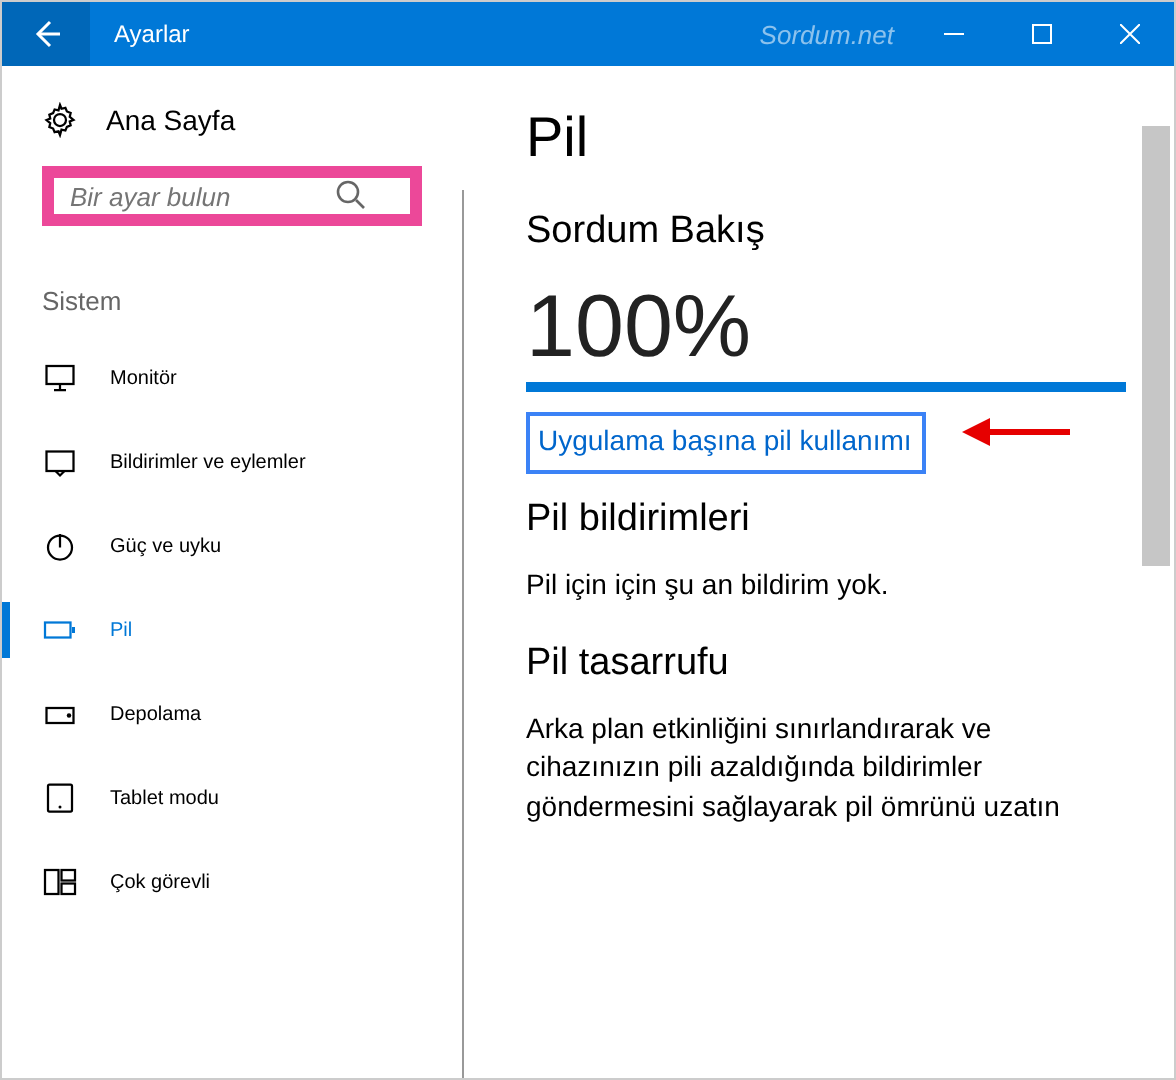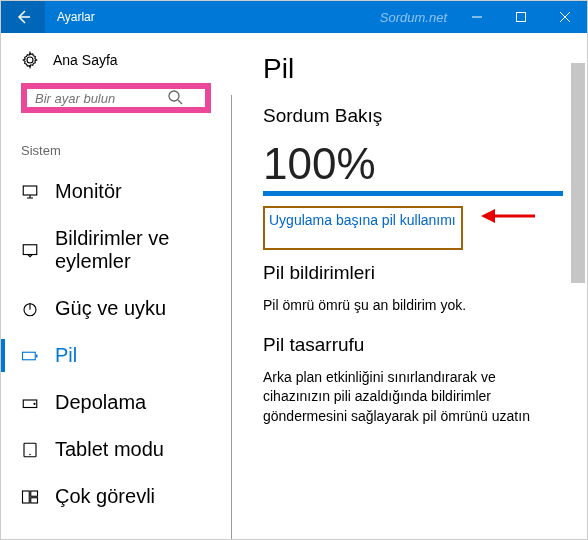--- a/index.html
+++ b/index.html
@@ -14,32 +14,32 @@
 .content { display: flex; height: calc(100% - 32px); }
 
 .sidebar { width: 230px; padding: 0; position: relative; }
 .home-row { display: flex; align-items: center; padding: 18px 20px 14px 20px; gap: 14px; }
 .home-row .label { font-size: 14px; color: #000; }
 .search-wrap { padding: 0 20px 14px 20px; }
 .search { width: 100%; height: 30px; border: 6px solid #ec4899; padding: 0 30px 0 8px; font-size: 13px; font-style: italic; color: #999; position: relative; }
 .search-container { position: relative; }
 .search-icon-inset { position: absolute; right: 28px; top: 6px; }
 .section-label { padding: 16px 20px 10px 20px; color: #666; font-size: 13px; }
-.nav-item { display: flex; align-items: center; padding: 12px 20px; gap: 16px; font-size: 20px; color: #000; cursor: pointer; }
+.nav-item { display: flex; align-items: center; padding: 12px 20px; gap: 16px; font-size: 10px; color: #000; cursor: pointer; }
 .nav-item.selected { color: #0078d7; position: relative; }
 .nav-item.selected::before { content: ""; position: absolute; left: 0; top: 7px; bottom: 7px; width: 4px; background: #0078d7; }
 .nav-item .icon { width: 18px; display: flex; justify-content: center; }
 
 .main { flex: 1; padding: 20px 24px 0 20px; position: relative; overflow: hidden; }
 .main h1 { font-size: 28px; font-weight: 400; margin-bottom: 20px; }
 .main h2 { font-size: 19px; font-weight: 400; margin-bottom: 12px; margin-top: 12px; }
 .pct { font-size: 44px; font-weight: 300; color: #222; margin: 6px 0 2px 0; }
 .prog { width: 300px; height: 5px; background: #0078d7; margin-bottom: 10px; }
 .link { color: #0066cc; font-size: 14px; padding: 4px 2px; display: inline-block; }
-.highlight-box { border: 2px solid #a16207; padding: 0 3px 16px 2px; display: inline-block; text-align: right; }
+.highlight-box { border: 2px solid #3b82f6; padding: 0 3px 3px 2px; display: inline-block; text-align: right; }
 .arrow { display: inline-block; margin-left: 14px; }
 .body-text { font-size: 14px; color: #000; line-height: 1.4; margin: 8px 0 18px 0; max-width: 300px; }
 
 .scrollbar { position: absolute; right: 2px; top: 0; width: 14px; bottom: 0; }
 .scroll-thumb { position: absolute; top: 30px; width: 14px; height: 220px; background: #c6c6c6; }
 .vline { position: absolute; left: 0; top: 62px; bottom: 0; width: 1px; background: #999; }
 
 svg { display: block; }
 </style>
 </head>
@@ -174,21 +174,21 @@
         </span>
         <span class="arrow">
           <svg width="54" height="18" viewBox="0 0 54 18">
               <path d="M54 9 H8" stroke="#e60000" stroke-width="3"></path>
               <path d="M0 9 L14 2 L14 16 Z" fill="#e60000"></path>
             </svg>
         </span>
       </div>
 
       <h2 style="">Pil bildirimleri</h2>
-      <div class="body-text">Pil ömrü ömrü şu an bildirim yok.</div>
+      <div class="body-text">Pil için için şu an bildirim yok.</div>
 
       <h2>Pil tasarrufu</h2>
       <div class="body-text">Arka plan etkinliğini sınırlandırarak ve cihazınızın pili azaldığında bildirimler göndermesini sağlayarak pil ömrünü uzatın</div>
     </div>
 
     <div class="scrollbar">
       <div class="scroll-thumb"></div>
     </div>
   </div>
 

